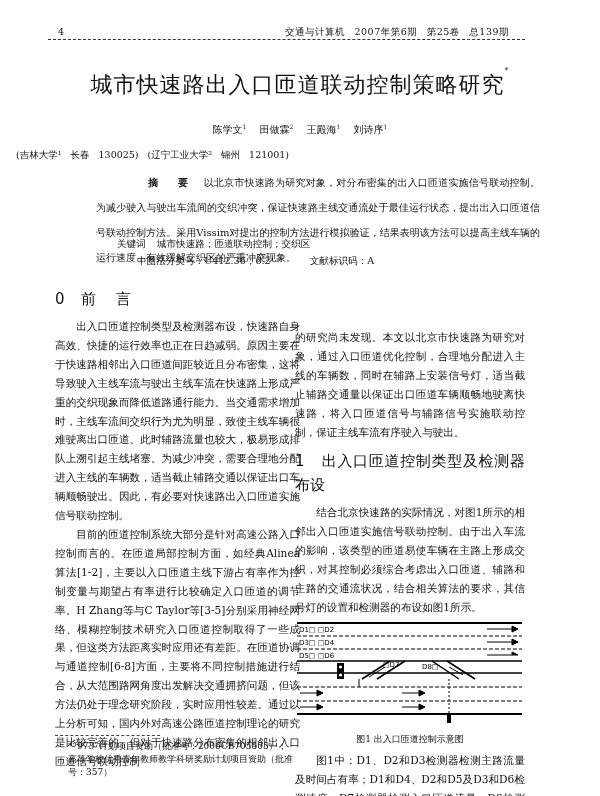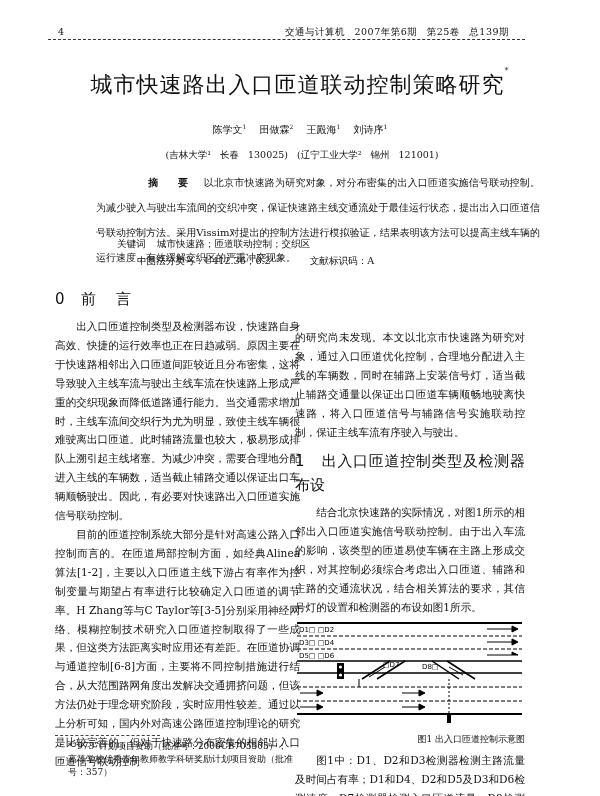--- a/index.html
+++ b/index.html
@@ -23,21 +23,21 @@
     font-size: 22px; font-weight: normal; letter-spacing: 1px;
     font-family: "DejaVu Serif", serif;
   }
   .title sup { font-size: 8px; vertical-align: top; position: relative; top: -4px; }
   .authors {
     position: absolute; left: 0; right: 0; top: 123px; text-align: center;
     font-size: 10px; word-spacing: 10px;
   }
   .authors sup { font-size: 6px; }
   .affil {
-    position: absolute; left: 4px; right: 0; top: 149px; text-align: center;
+    position: absolute; left: 16px; right: 0; top: 149px; 
     font-size: 9.5px; word-spacing: 6px;
   }
   .abstract {
     position: absolute; left: 96px; right: 60px; top: 170px;
     font-size: 10px; line-height: 25px; text-align: justify;
   }
   .abstract .lead { display: inline-block; width: 52px; }
   .abstract .label { font-weight: bold; letter-spacing: 8px; margin-right: 4px; }
   .meta-line {
     position: absolute; left: 117px; font-size: 9.6px;
@@ -55,21 +55,21 @@
     font-family: "DejaVu Sans", sans-serif;
     font-size: 15px; line-height: 24px; margin: 2px 0 6px 0; font-weight: normal;
   }
   .sec-head .num { display: inline-block; width: 26px; }
   .sec-head.s0 .name { letter-spacing: 20px; }
   .para { text-indent: 2em; margin: 0; }
   .para.noindent { text-indent: 0; }
   .figure {
     position: relative; width: 225px; height: 105px; margin: 4px 0 4px 2px;
   }
-  .fig-caption { text-align: right; font-size: 9px; margin: 0 0 2px 0; }
+  .fig-caption { text-align: center; font-size: 9px; margin: 0 0 2px 0; }
   .footnote-rule {
     position: absolute; left: 55px; width: 105px; top: 735px;
     border-top: 1px dashed #444;
   }
   .footnotes {
     position: absolute; left: 68px; width: 225px; top: 740px;
     font-size: 9px; line-height: 13px;
   }
 </style>
 </head>

